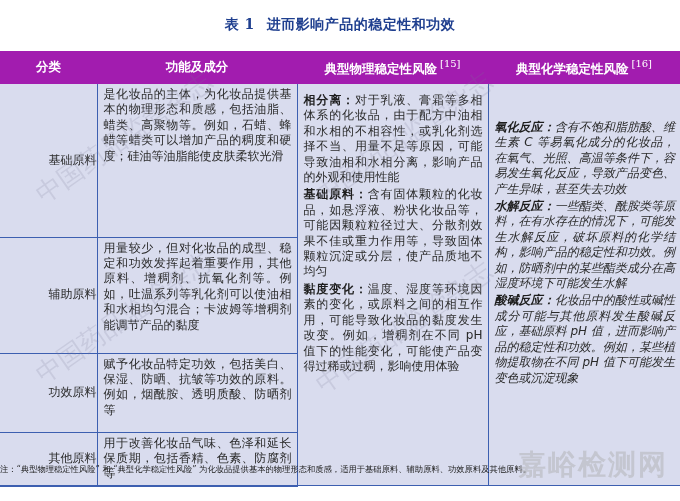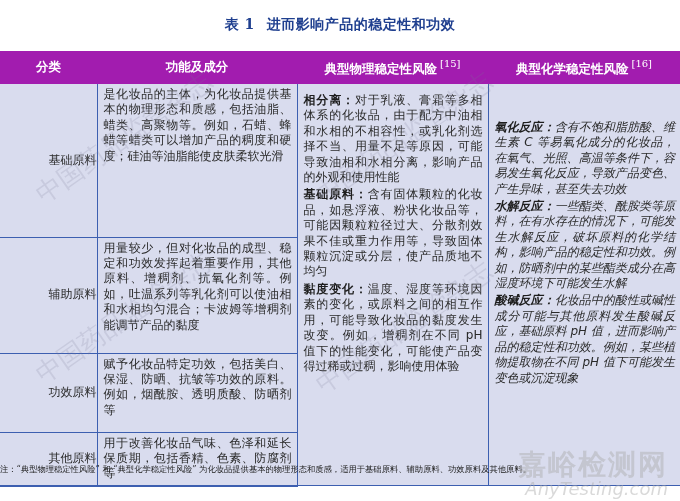--- a/index.html
+++ b/index.html
@@ -92,14 +92,13 @@
 
 <div class="note">注：“典型物理稳定性风险” 和 “典型化学稳定性风险” 为化妆品提供基本的物理形态和质感，适用于基础原料、辅助原料、功效原料及其他原料。</div>
 
 <div class="wm" style="left:20px; top:120px;">中国药品监管杂志</div>
 <div class="wm" style="left:300px; top:120px;">中国药品监管杂志</div>
 <div class="wm" style="left:20px; top:300px;">中国药品监管杂志</div>
 <div class="wm" style="left:300px; top:310px;">中国药品监管杂志</div>
 
 <div class="wm2">
   <div class="cn">嘉峪检测网</div>
-  <div class="en">AnyTesting.com</div>
 </div>
 
 </body></html>

